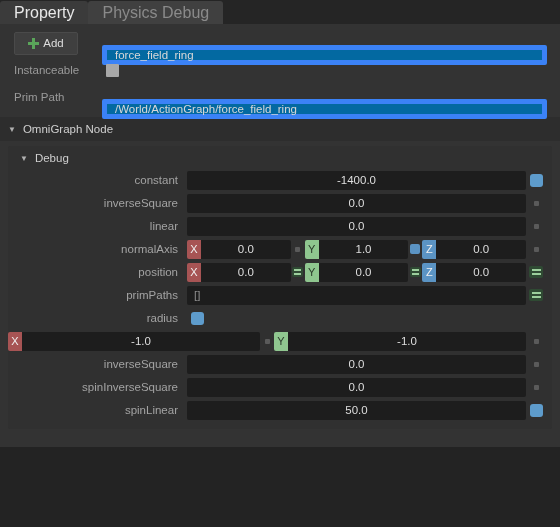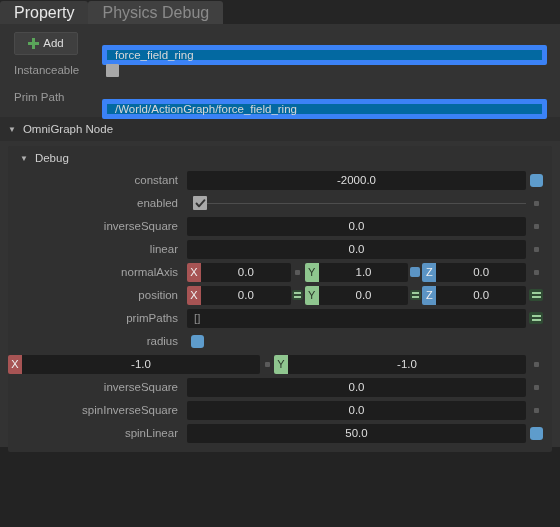--- a/index.html
+++ b/index.html
@@ -135,40 +135,24 @@
       <div class="sub">
         <div class="sub-hdr">
           <span class="tri">▼</span>
           <span>Debug</span>
         </div>
 
         <div id="rows">
             <div class="prow">
               <div class="plabel">constant</div>
               <div class="pctl">
-                <div class="val">-2000.0</div>
+                <div class="val">-1400.0</div>
               </div>
               <div class="ind">
                 <div class="bluesq"></div>
-              </div>
-            </div>
-            <div class="prow">
-              <div class="plabel">enabled</div>
-              <div class="pctl">
-                <div class="sliderline">
-                  <div class="chk">
-                    <svg width="11" height="11" viewBox="0 0 11 11">
-                      <path d="M1.5 5.5 L4 8.3 L9.5 2.2" stroke="#333" stroke-width="1.9" fill="none" stroke-linecap="round" stroke-linejoin="round"></path>
-                    </svg>
-                  </div>
-                  <div class="ln"></div>
-                </div>
-              </div>
-              <div class="ind">
-                <div class="dot"></div>
               </div>
             </div>
             <div class="prow">
               <div class="plabel">inverseSquare</div>
               <div class="pctl">
                 <div class="val">0.0</div>
               </div>
               <div class="ind">
                 <div class="dot"></div>
               </div>

